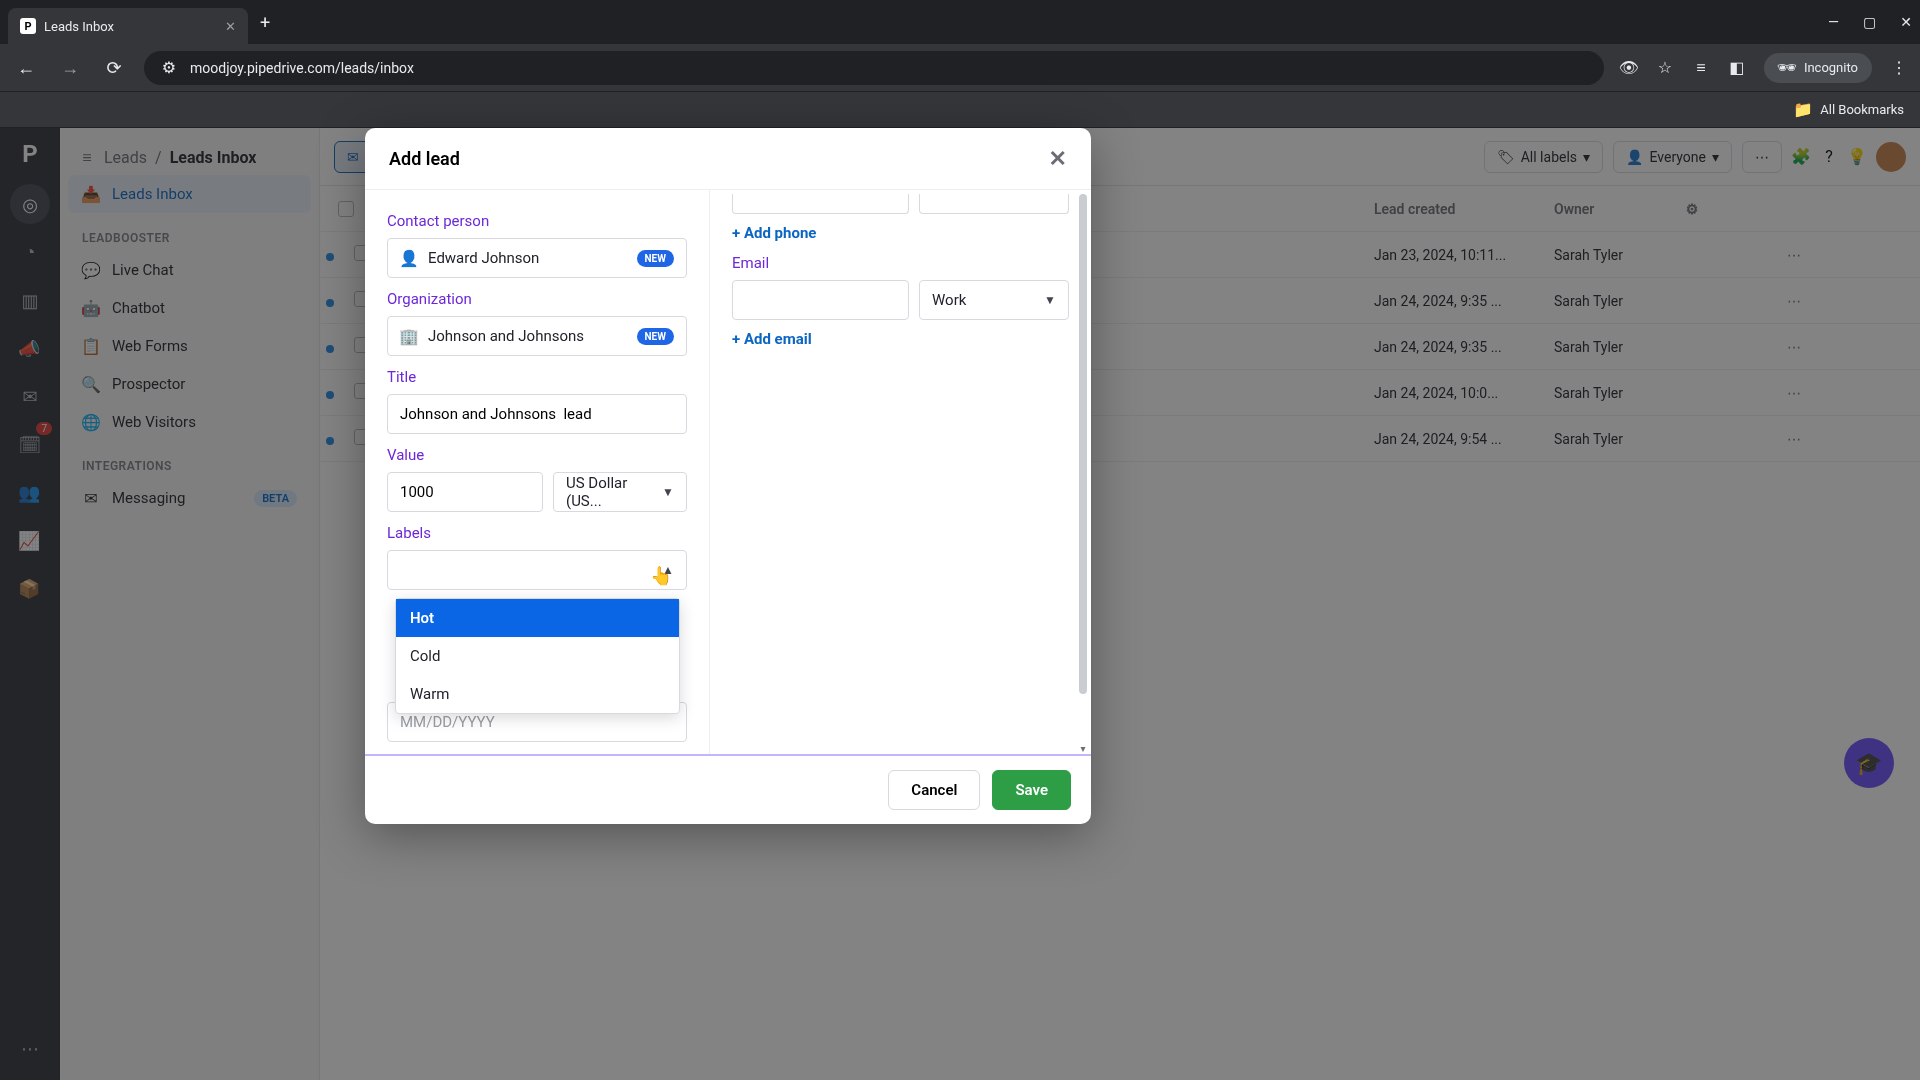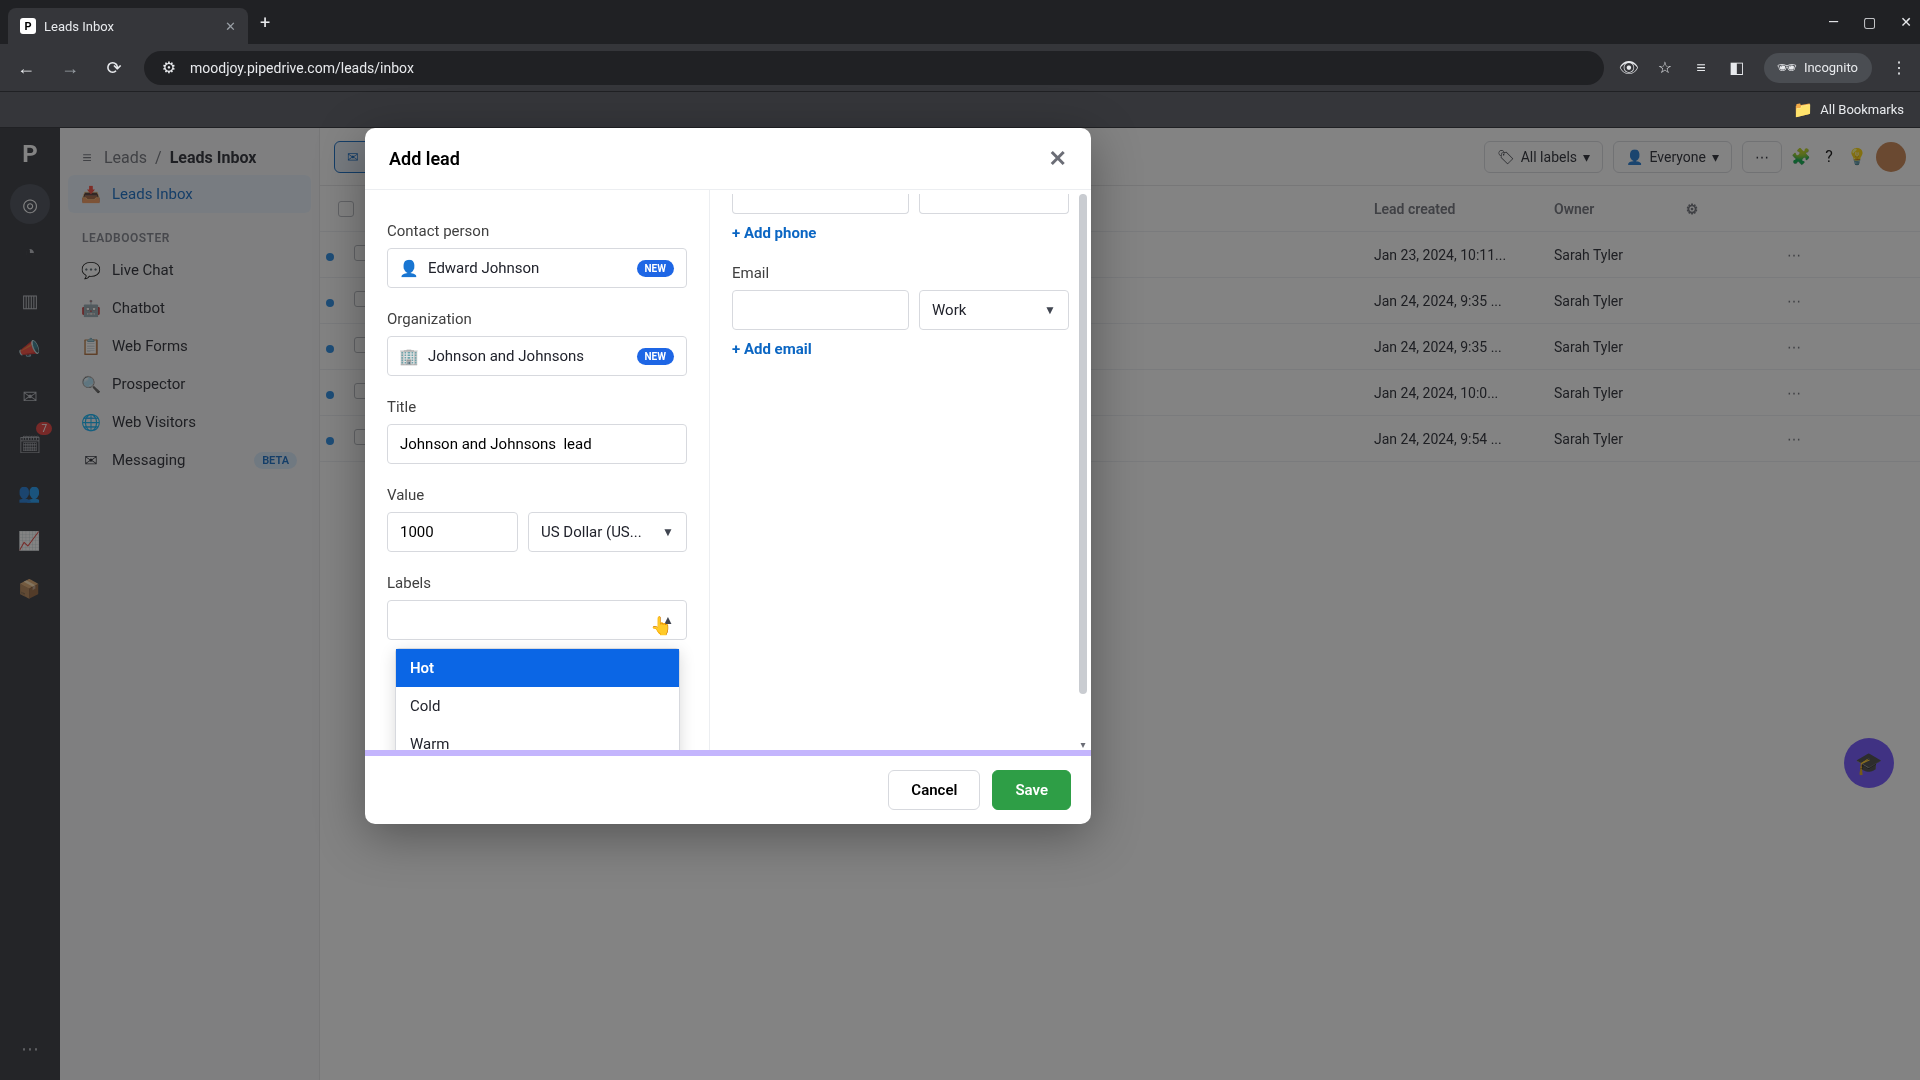--- a/index.html
+++ b/index.html
@@ -59,40 +59,40 @@
 .modal { position: absolute; z-index: 10; top: 128px; left: 365px; width: 726px; bottom: 256px; background: #fff; border-radius: 10px; box-shadow: 0 12px 48px rgba(0,0,0,.35); display: flex; flex-direction: column; }
 .modal-header { display: flex; align-items: center; justify-content: space-between; padding: 18px 24px; font-size: 18px; font-weight: 600; border-bottom: 1px solid #eceef1; }
 .modal-close { font-size: 22px; color: #6b6d76; cursor: pointer; }
 .modal-body { flex: 1; display: flex; overflow-y: auto; position: relative; }
 .modal-scroll { position: absolute; right: 2px; top: 0; bottom: 0; width: 12px; }
 .scroll-thumb { position: absolute; right: 2px; top: 4px; width: 8px; height: 500px; background: #c9ccd1; border-radius: 4px; }
 .scroll-arrow { position: absolute; right: 2px; font-size: 10px; color: #6b6d76; width: 8px; text-align: center; }
 .col { padding: 10px 22px 20px; }
 .col.left { width: 345px; border-right: 1px solid #eceef1; }
 .col.right { flex: 1; }
-.fld-label { font-size: 15px; color: #404040; margin: 22px 0 8px; }
+.fld-label { font-size: 15px; color: #6d28d9; margin: 12px 0 8px; }
 .fld-input { width: 100%; border: 1px solid #d7d9de; border-radius: 4px; height: 40px; padding: 0 12px; font-size: 15px; display: flex; align-items: center; gap: 10px; color: #21232c; position: relative; }
 .fld-input input { border: none; outline: none; font-size: 15px; flex: 1; background: transparent; }
 .new-badge { background: #1e66e5; color: #fff; font-size: 10px; padding: 3px 8px; border-radius: 10px; font-weight: 700; margin-left: auto; }
 .val-row { display: flex; gap: 10px; }
-.val-row .fld-input:first-child { width: 131px; }
+.val-row .fld-input:first-child { width: 156px; }
 .val-row .fld-input:last-child { flex: 1; }
 .caret { margin-left: auto; color: #404550; font-size: 12px; }
 .link-btn { color: #0b66c3; font-weight: 700; font-size: 15px; cursor: pointer; margin-top: 10px; }
 .email-row { display: flex; gap: 10px; }
 .email-row .fld-input:first-child { flex: 1; }
 .email-row .fld-input:last-child { width: 150px; }
 
 .dropdown { position: absolute; left: 7px; right: 6px; top: 100%; margin-top: 9px; background: #fff; border: 1px solid #d7d9de; border-radius: 4px; box-shadow: 0 4px 16px rgba(0,0,0,.15); z-index: 20; }
 .dd-item { padding: 10px 14px; font-size: 15px; cursor: pointer; }
 .dd-item.selected { background: #0b66e5; color: #ffffff; font-weight: 600; }
 
 .cursor { position: absolute; z-index: 30; font-size: 18px; }
 
-.modal-footer { display: flex; justify-content: flex-end; gap: 12px; padding: 14px 20px; border-top: 6px solid #c4b5fd; }
+.modal-footer { display: flex; justify-content: flex-end; gap: 12px; padding: 14px 20px; border-top: 2px solid #c4b5fd; }
 .btn { border-radius: 6px; padding: 10px 22px; font-size: 15px; font-weight: 600; cursor: pointer; border: 1px solid #d7d9de; background: #fff; }
 .btn.primary { background: #2e9e46; color: #fff; border-color: #2e9e46; }
 
 .fab { position: absolute; right: 26px; bottom: 292px; width: 50px; height: 50px; border-radius: 50%; background: #6a4dff; display: flex; align-items: center; justify-content: center; color: #fff; font-size: 22px; z-index: 4; }
 
 .ico { display: inline-flex; width: 18px; height: 18px; align-items: center; justify-content: center; font-size: 16px; }
 </style>
 </head>
 <body>
 
@@ -175,20 +175,21 @@
         <span>Web Forms</span>
       </div>
     <div class="sb-item">
         <span class="ico">🔍</span>
         <span>Prospector</span>
       </div>
     <div class="sb-item">
         <span class="ico">🌐</span>
         <span>Web Visitors</span>
       </div>
+    <div class="sb-section">INTEGRATIONS</div>
     <div class="sb-item">
         <span class="ico">✉</span>
         <span>Messaging</span>
         <span class="beta-badge">BETA</span>
       </div>
   </div>
 
   <div class="main">
     <div class="main-toolbar">
       <div class="tb-btn" style="background:#e7f0fb;border-color:#0b66c3;color:#0b66c3;">✉</div>

